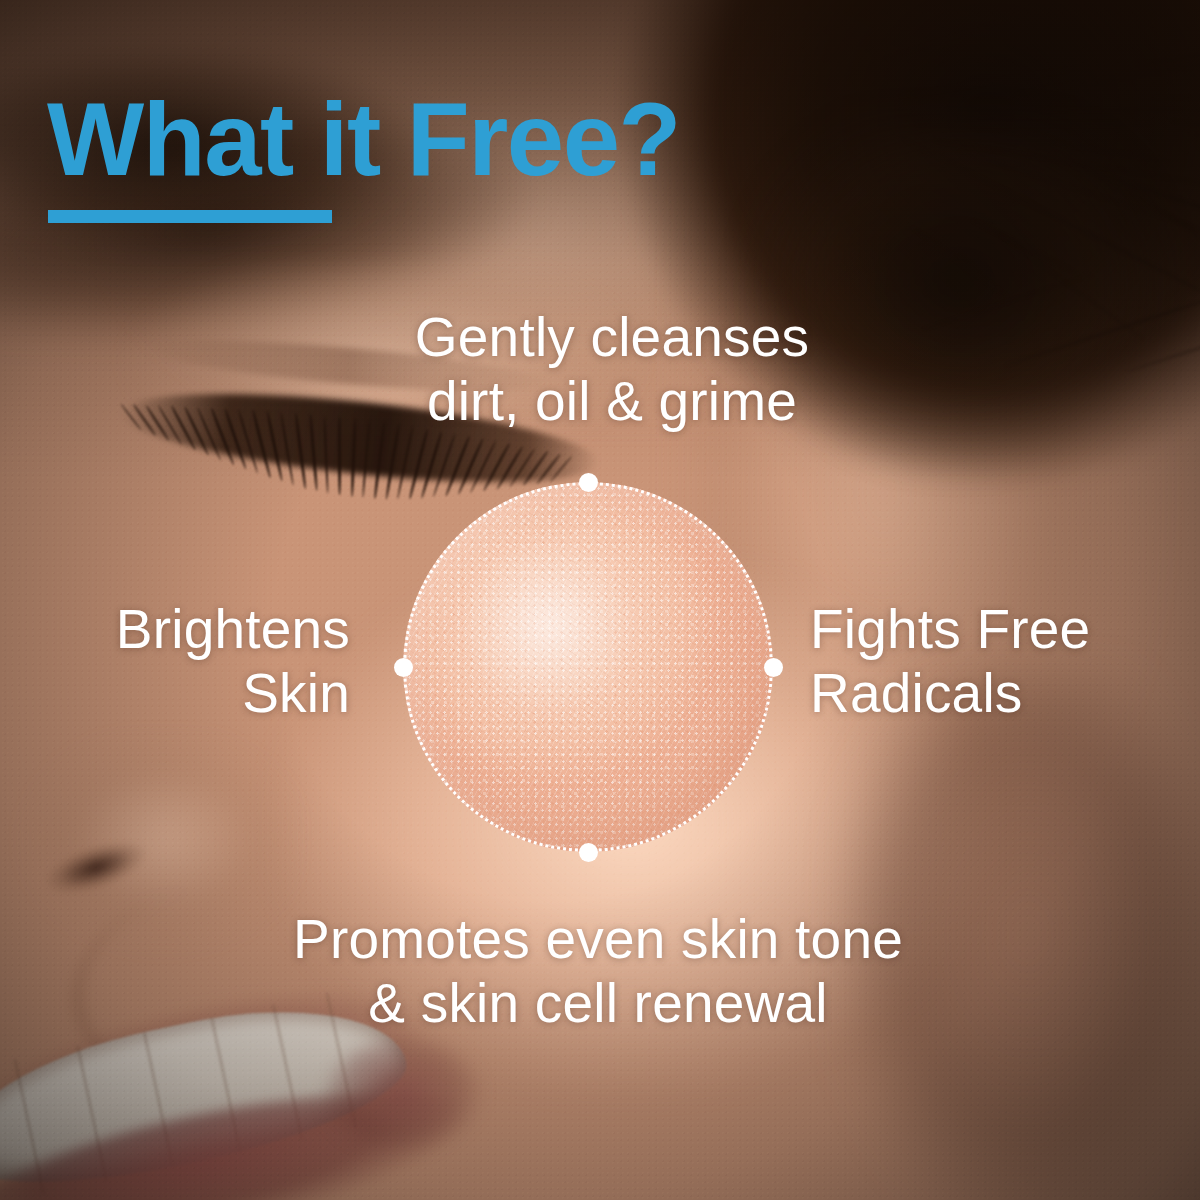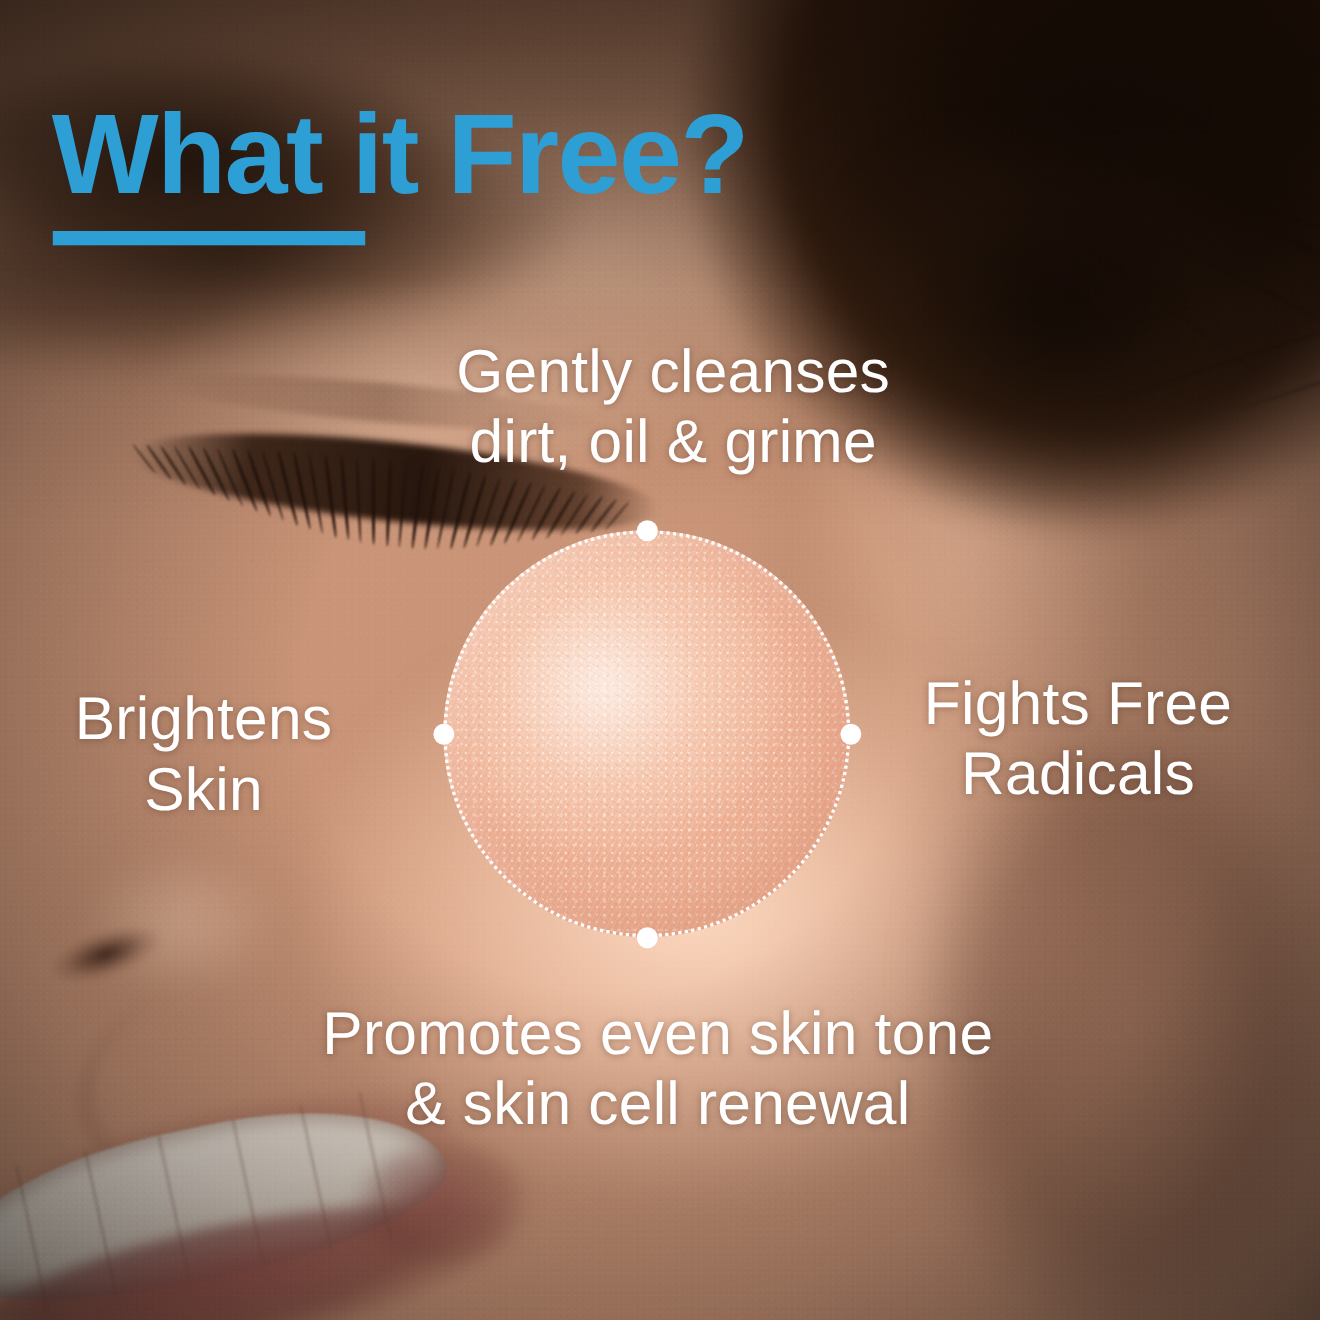--- a/index.html
+++ b/index.html
@@ -248,22 +248,22 @@
     position:absolute;
     color:#ffffff;
     font-size:55px;
     font-weight:300;
     line-height:1.16;
     letter-spacing:.2px;
     white-space:pre-line;
     text-shadow: 0 1px 7px rgba(60,30,18,.35);
   }
   .label-top{ left:0; width:1200px; top:306px; text-align:center; transform: translateX(12px); }
-  .label-left{ left:20px; width:330px; top:622px; text-align:center; }
-  .label-right{ left:810px; width:340px; top:598px; text-align:center;margin-top:10px; }
+  .label-left{ left:20px; width:330px; top:598px; text-align:right; }
+  .label-right{ left:810px; width:340px; top:598px; text-align:left; }
   .label-bottom{ left:0; width:1200px; top:908px; text-align:center; transform: translateX(-2px); }
 </style>
 </head>
 <body>
 
 <div id="canvas">
 
   <div class="photo">
     <div class="skin-base"></div>
     <div class="forehead"></div>

